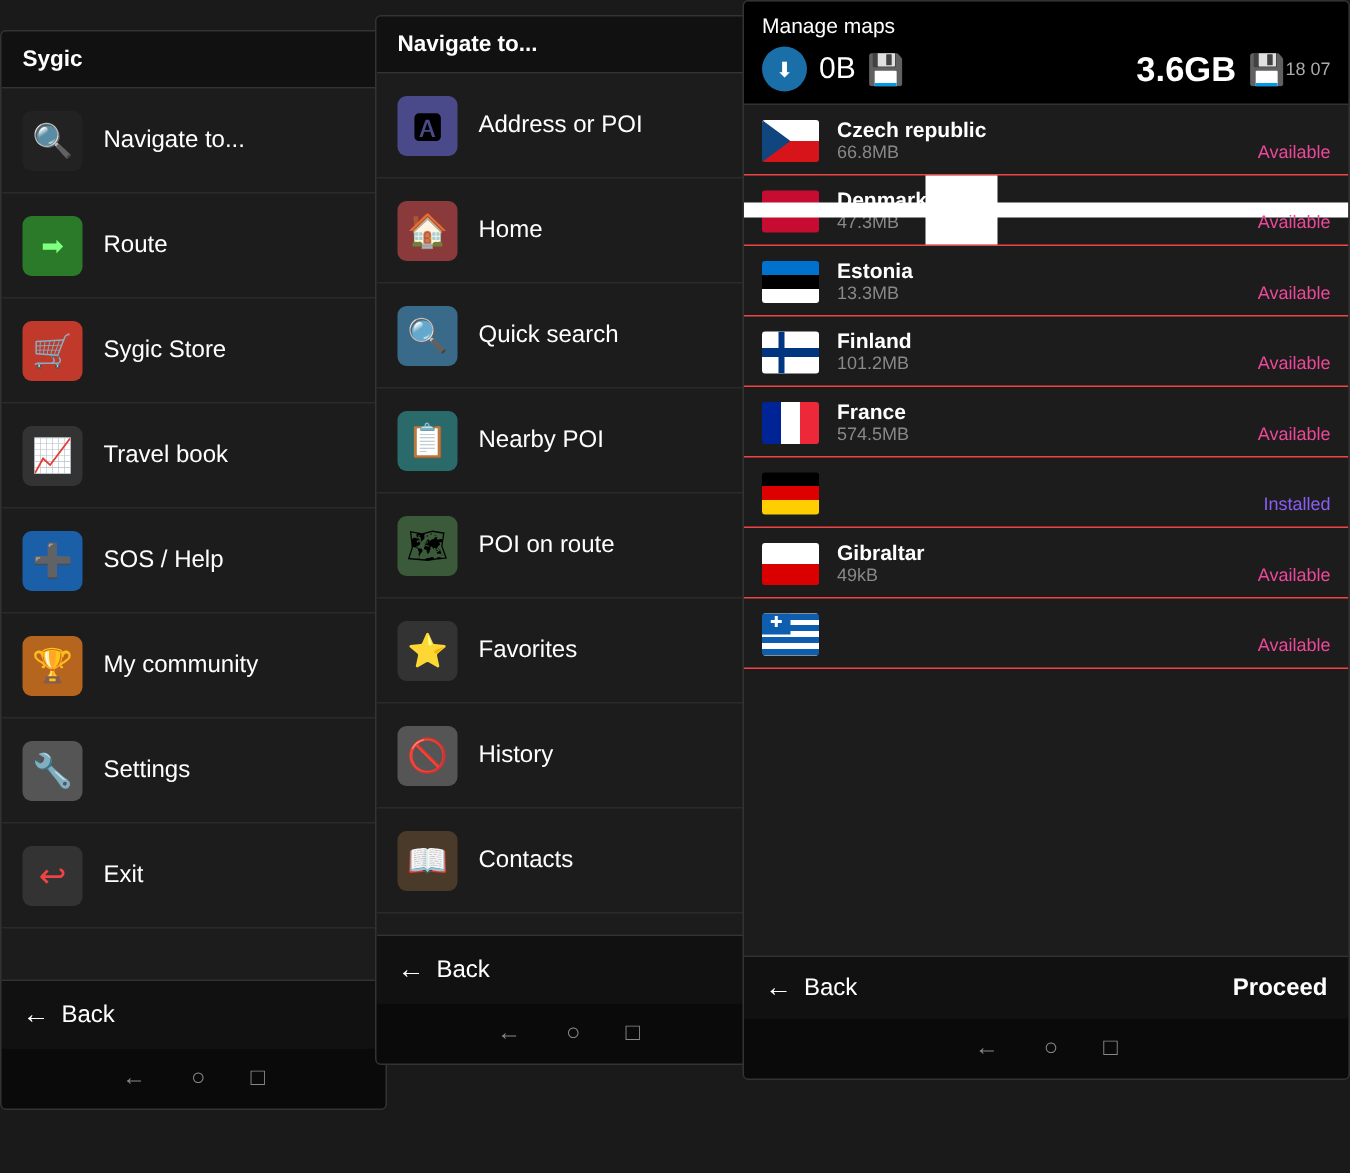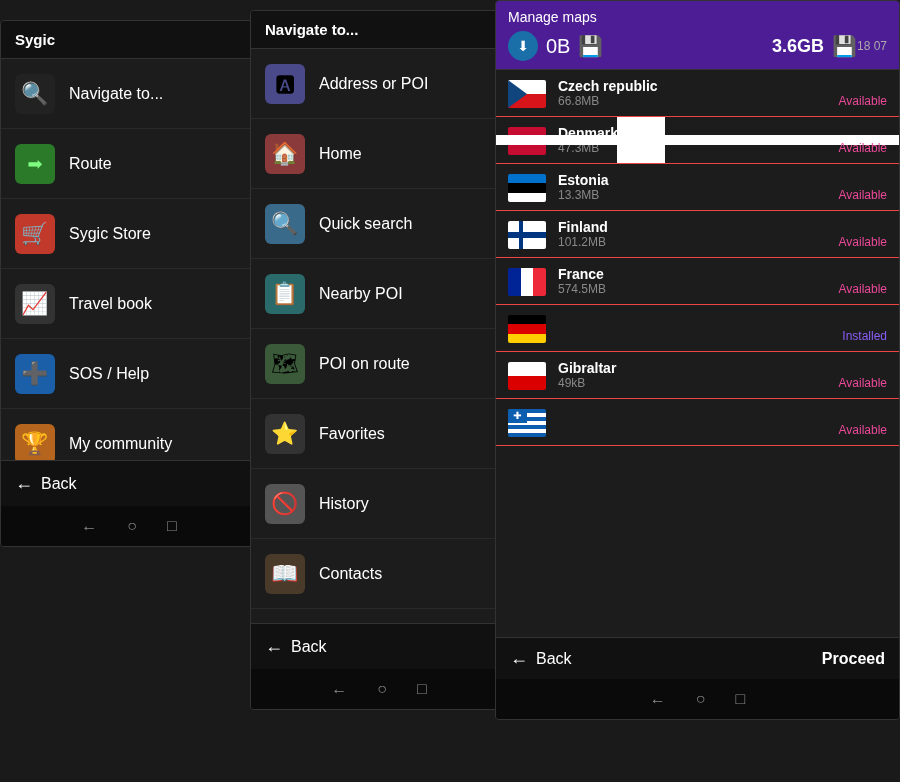--- a/index.html
+++ b/index.html
@@ -21,21 +21,21 @@
       overflow: hidden;
       display: flex;
       flex-direction: column;
     }
 
     
     .panel-1 {
       left: 0;
       top: 20px;
       width: 258px;
-      height: 527px;
+      height: 720px;
       z-index: 1;
       justify-content: space-between;
     }
 
     
     .panel-2 {
       left: 250px;
       top: 10px;
       width: 258px;
       height: 700px;
@@ -127,21 +127,21 @@
       gap: 30px;
     }
 
     .android-bar span {
       color: #888;
       font-size: 16px;
     }
 
     
     .maps-header {
-      background: #4c1d95;
+      background: #000000;
       padding: 8px 12px;
       border-bottom: 1px solid #333;
       flex-shrink: 0;
     }
 
     .maps-title {
       color: #fff;
       font-size: 14px;
       margin-bottom: 6px;
     }
@@ -159,21 +159,21 @@
       height: 30px;
       display: flex;
       align-items: center;
       justify-content: center;
       color: #fff;
       font-size: 14px;
     }
 
     .maps-size-total {
       color: #fff;
-      font-size: 18px;
+      font-size: 23px;
       font-weight: bold;
       text-align: right;
     }
 
     .maps-time {
       color: #aaa;
       font-size: 12px;
       margin-left: auto;
     }
 

